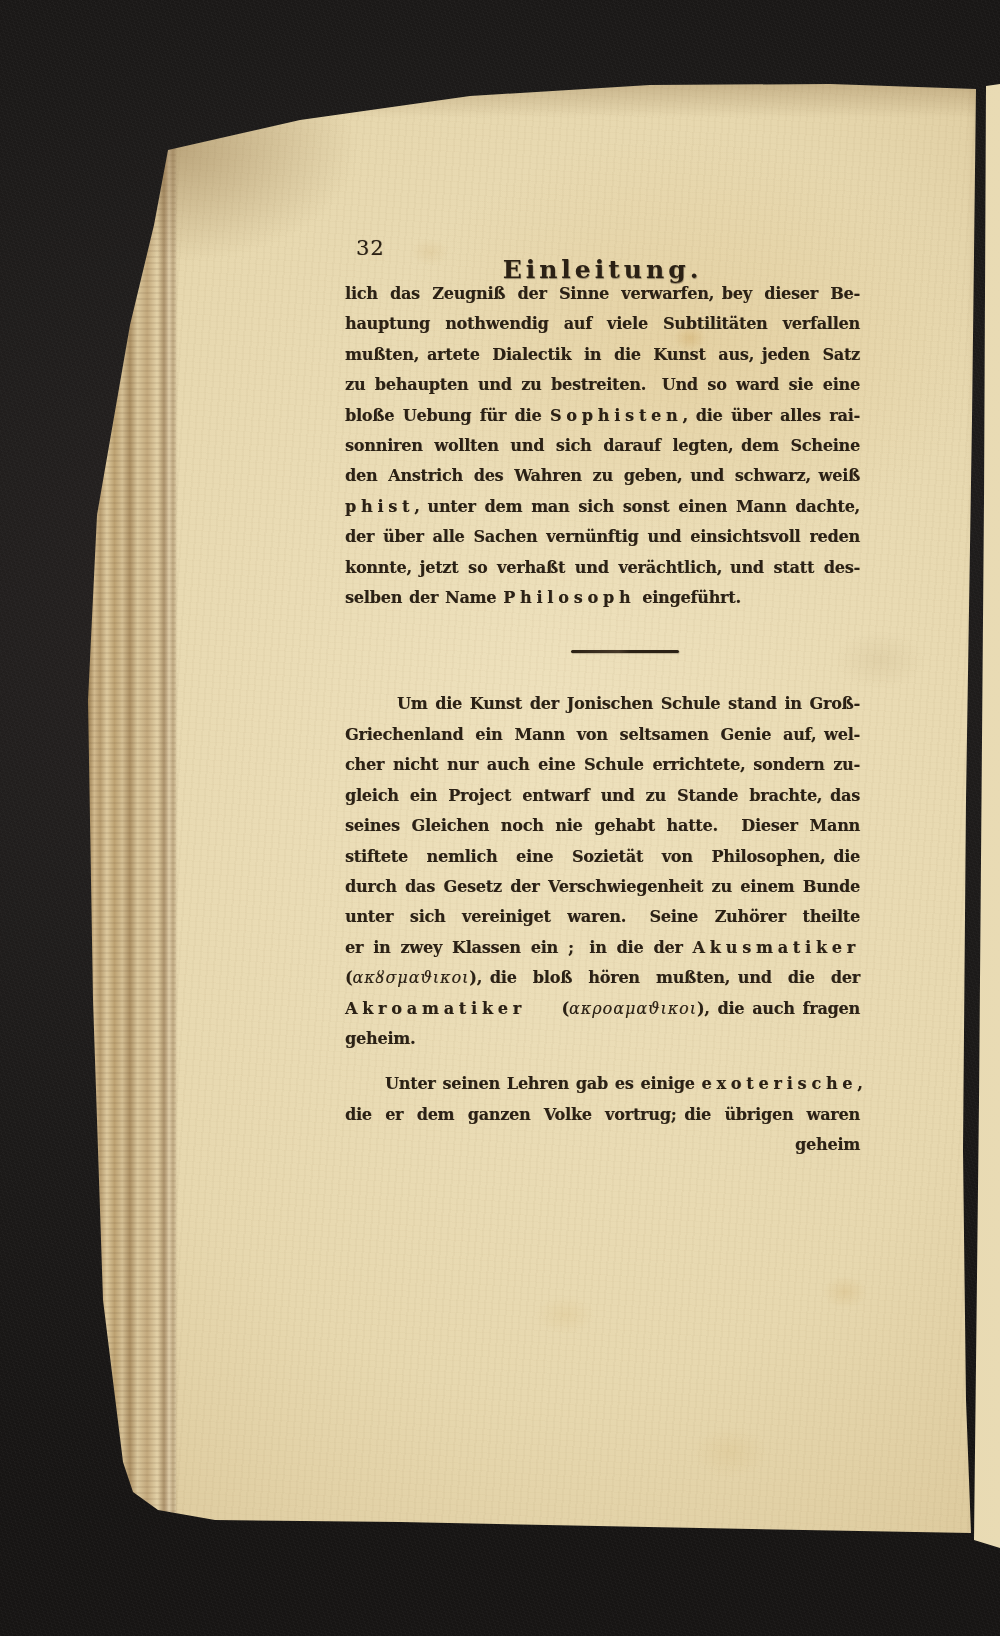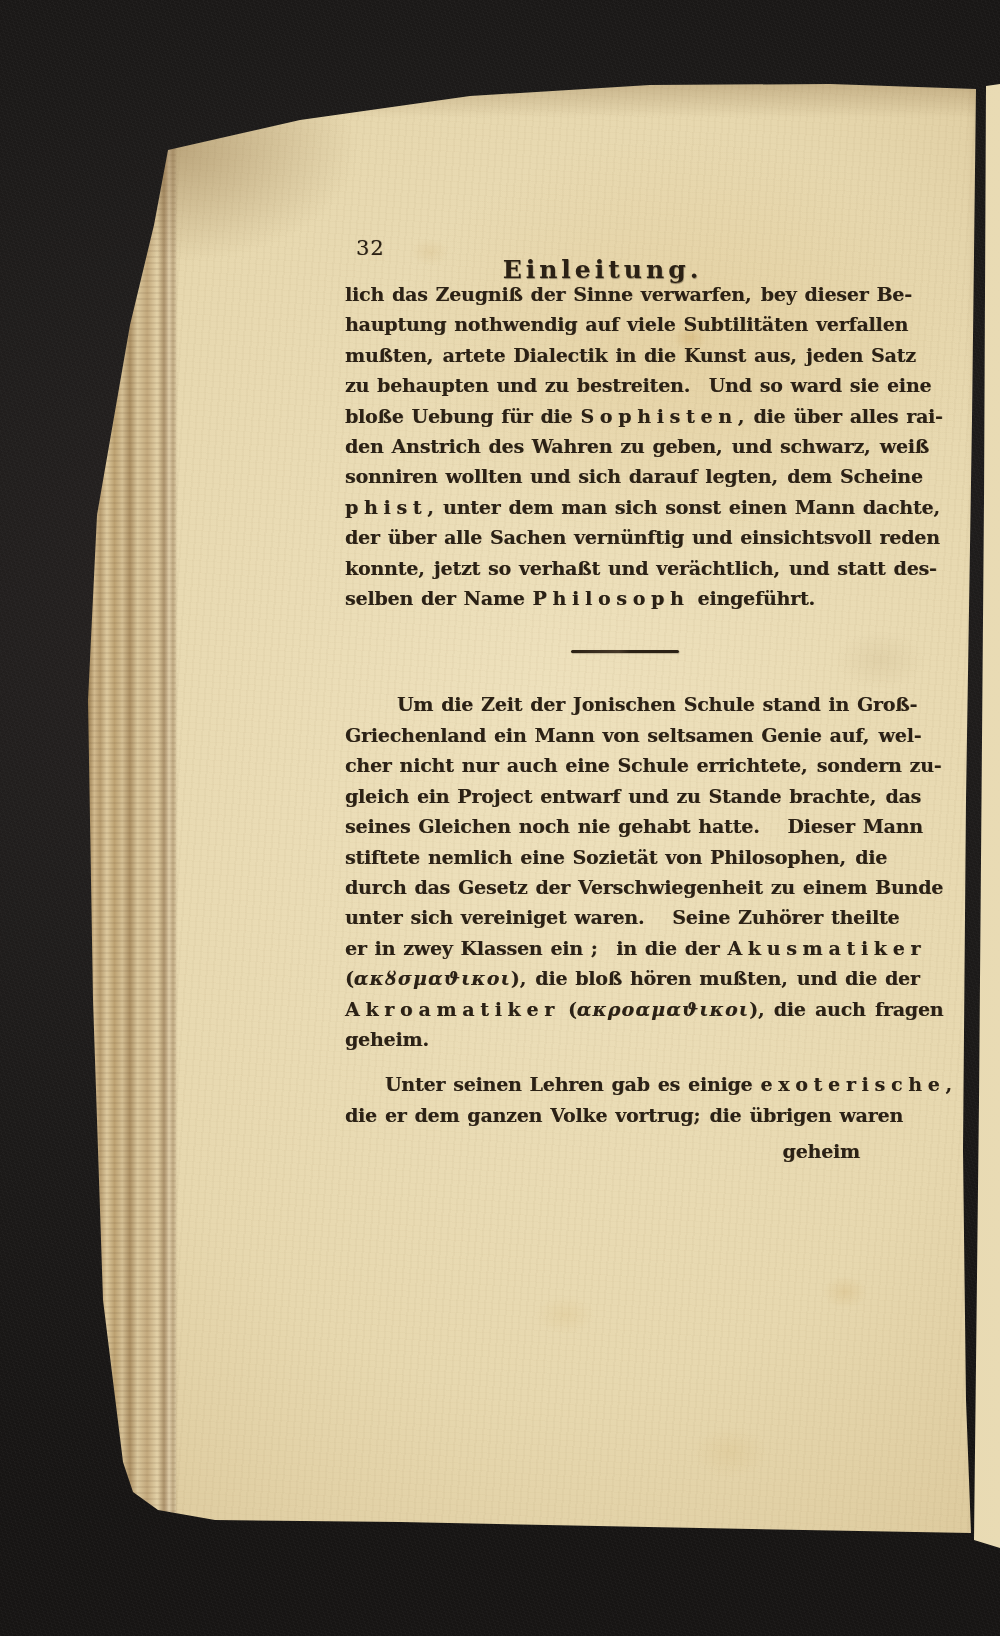--- a/index.html
+++ b/index.html
@@ -92,40 +92,40 @@
   }
   .running-title{
     display:block;text-align:center;
     font-size:25px;font-weight:bold;letter-spacing:4px;
     text-shadow:.5px .5px .8px rgba(43,33,21,.45);
     margin-top:24px;
   }
   .text-block{
     position:absolute;left:345px;top:279px;width:515px;
     color:var(--ink);
-    font-size:19px;font-weight:bold;letter-spacing:-0.2px;word-spacing:1.5px;
+    font-size:16px;font-weight:bold;letter-spacing:-0.2px;word-spacing:1.5px;
     text-shadow:.4px .4px .6px rgba(43,33,21,.40);
   }
   .line{
     line-height:30.4px;white-space:nowrap;
     text-align:left;
   }
   .line.just{text-align:justify;text-align-last:justify;}
   .sp{letter-spacing:.30em;margin-top:32px;}
-  .gr{font-style:italic;letter-spacing:.06em;font-weight:bold;}
+  .gr{font-style:italic;letter-spacing:.06em;font-weight:normal;}
   .divider-gap{height:76px;display:flex;align-items:center;justify-content:center;}
   .divider{
     width:108px;height:3.5px;border-radius:2px;transform:translateX(22px);
     background:linear-gradient(90deg, var(--ink) 0%, #463828 44%, var(--ink) 55%, var(--ink) 100%);
     box-shadow:.5px .5px .8px rgba(43,33,21,.4);
   }
   .para{margin:0;}
   .para.p3{margin-top:15px;}
   .catchword-line{
-    margin-top:6px;line-height:30.4px;text-align:right;white-space:nowrap;
+    margin-top:0;line-height:30.4px;text-align:right;white-space:nowrap;
   }
 </style>
 </head>
 <body>
 
 <div class="book">
   <div class="edge-stack"></div>
   <div class="crease"></div>
   <div class="page-shading"></div>
   <div class="stains"></div>
@@ -135,32 +135,32 @@
     <span class="running-title">Einleitung.</span>
   </div>
 
   <div class="text-block">
       <div class="para">
         <div class="line just"><span>lich das Zeugniß der Sinne verwarfen, bey dieser Be-</span></div>
         <div class="line just"><span>hauptung nothwendig auf viele Subtilitäten verfallen</span></div>
         <div class="line just"><span>mußten, artete Dialectik in die Kunst aus, jeden Satz</span></div>
         <div class="line just"><span>zu behaupten und zu bestreiten.  Und so ward sie eine</span></div>
         <div class="line just"><span>bloße Uebung für die </span><span class="sp">Sophisten</span><span>, die über alles rai-</span></div>
+        <div class="line just"><span>sonniren wollten und sich darauf legten, dem Scheine</span></div>
         <div class="line just"><span>den Anstrich des Wahren zu geben, und schwarz, weiß</span></div>
-        <div class="line just"><span>sonniren wollten und sich darauf legten, dem Scheine</span></div>
         <div class="line just"><span class="sp">phist</span><span>, unter dem man sich sonst einen Mann dachte,</span></div>
         <div class="line just"><span>der über alle Sachen vernünftig und einsichtsvoll reden</span></div>
         <div class="line just"><span>konnte, jetzt so verhaßt und verächtlich, und statt des-</span></div>
         <div class="line"><span>selben der Name </span><span class="sp">Philosoph</span><span> eingeführt.</span></div>
       </div>
       <div class="divider-gap">
         <div class="divider"></div>
       </div>
       <div class="para">
-        <div class="line just" style="text-indent: 52px;"><span>Um die Zeit der Jonischen Schule stand in Groß-</span></div>
+        <div class="line just" style="text-indent: 52px;"><span>Um die Kunst der Jonischen Schule stand in Groß-</span></div>
         <div class="line just"><span>Griechenland ein Mann von seltsamen Genie auf, wel-</span></div>
         <div class="line just"><span>cher nicht nur auch eine Schule errichtete, sondern zu-</span></div>
         <div class="line just"><span>gleich ein Project entwarf und zu Stande brachte, das</span></div>
         <div class="line just"><span>seines Gleichen noch nie gehabt hatte.   Dieser Mann</span></div>
         <div class="line just"><span>stiftete nemlich eine Sozietät von Philosophen, die</span></div>
         <div class="line just"><span>durch das Gesetz der Verschwiegenheit zu einem Bunde</span></div>
         <div class="line just"><span>unter sich vereiniget waren.   Seine Zuhörer theilte</span></div>
         <div class="line just"><span>er in zwey Klassen ein ;  in die der </span><span class="sp">Akusmatiker</span></div>
         <div class="line just"><span>(</span><span class="gr">ακȣσμαϑικοι</span><span>), die bloß hören mußten, und die der</span></div>
         <div class="line just"><span class="sp">Akroamatiker</span><span> (</span><span class="gr">ακροαμαϑικοι</span><span>), die auch fragen</span></div>

